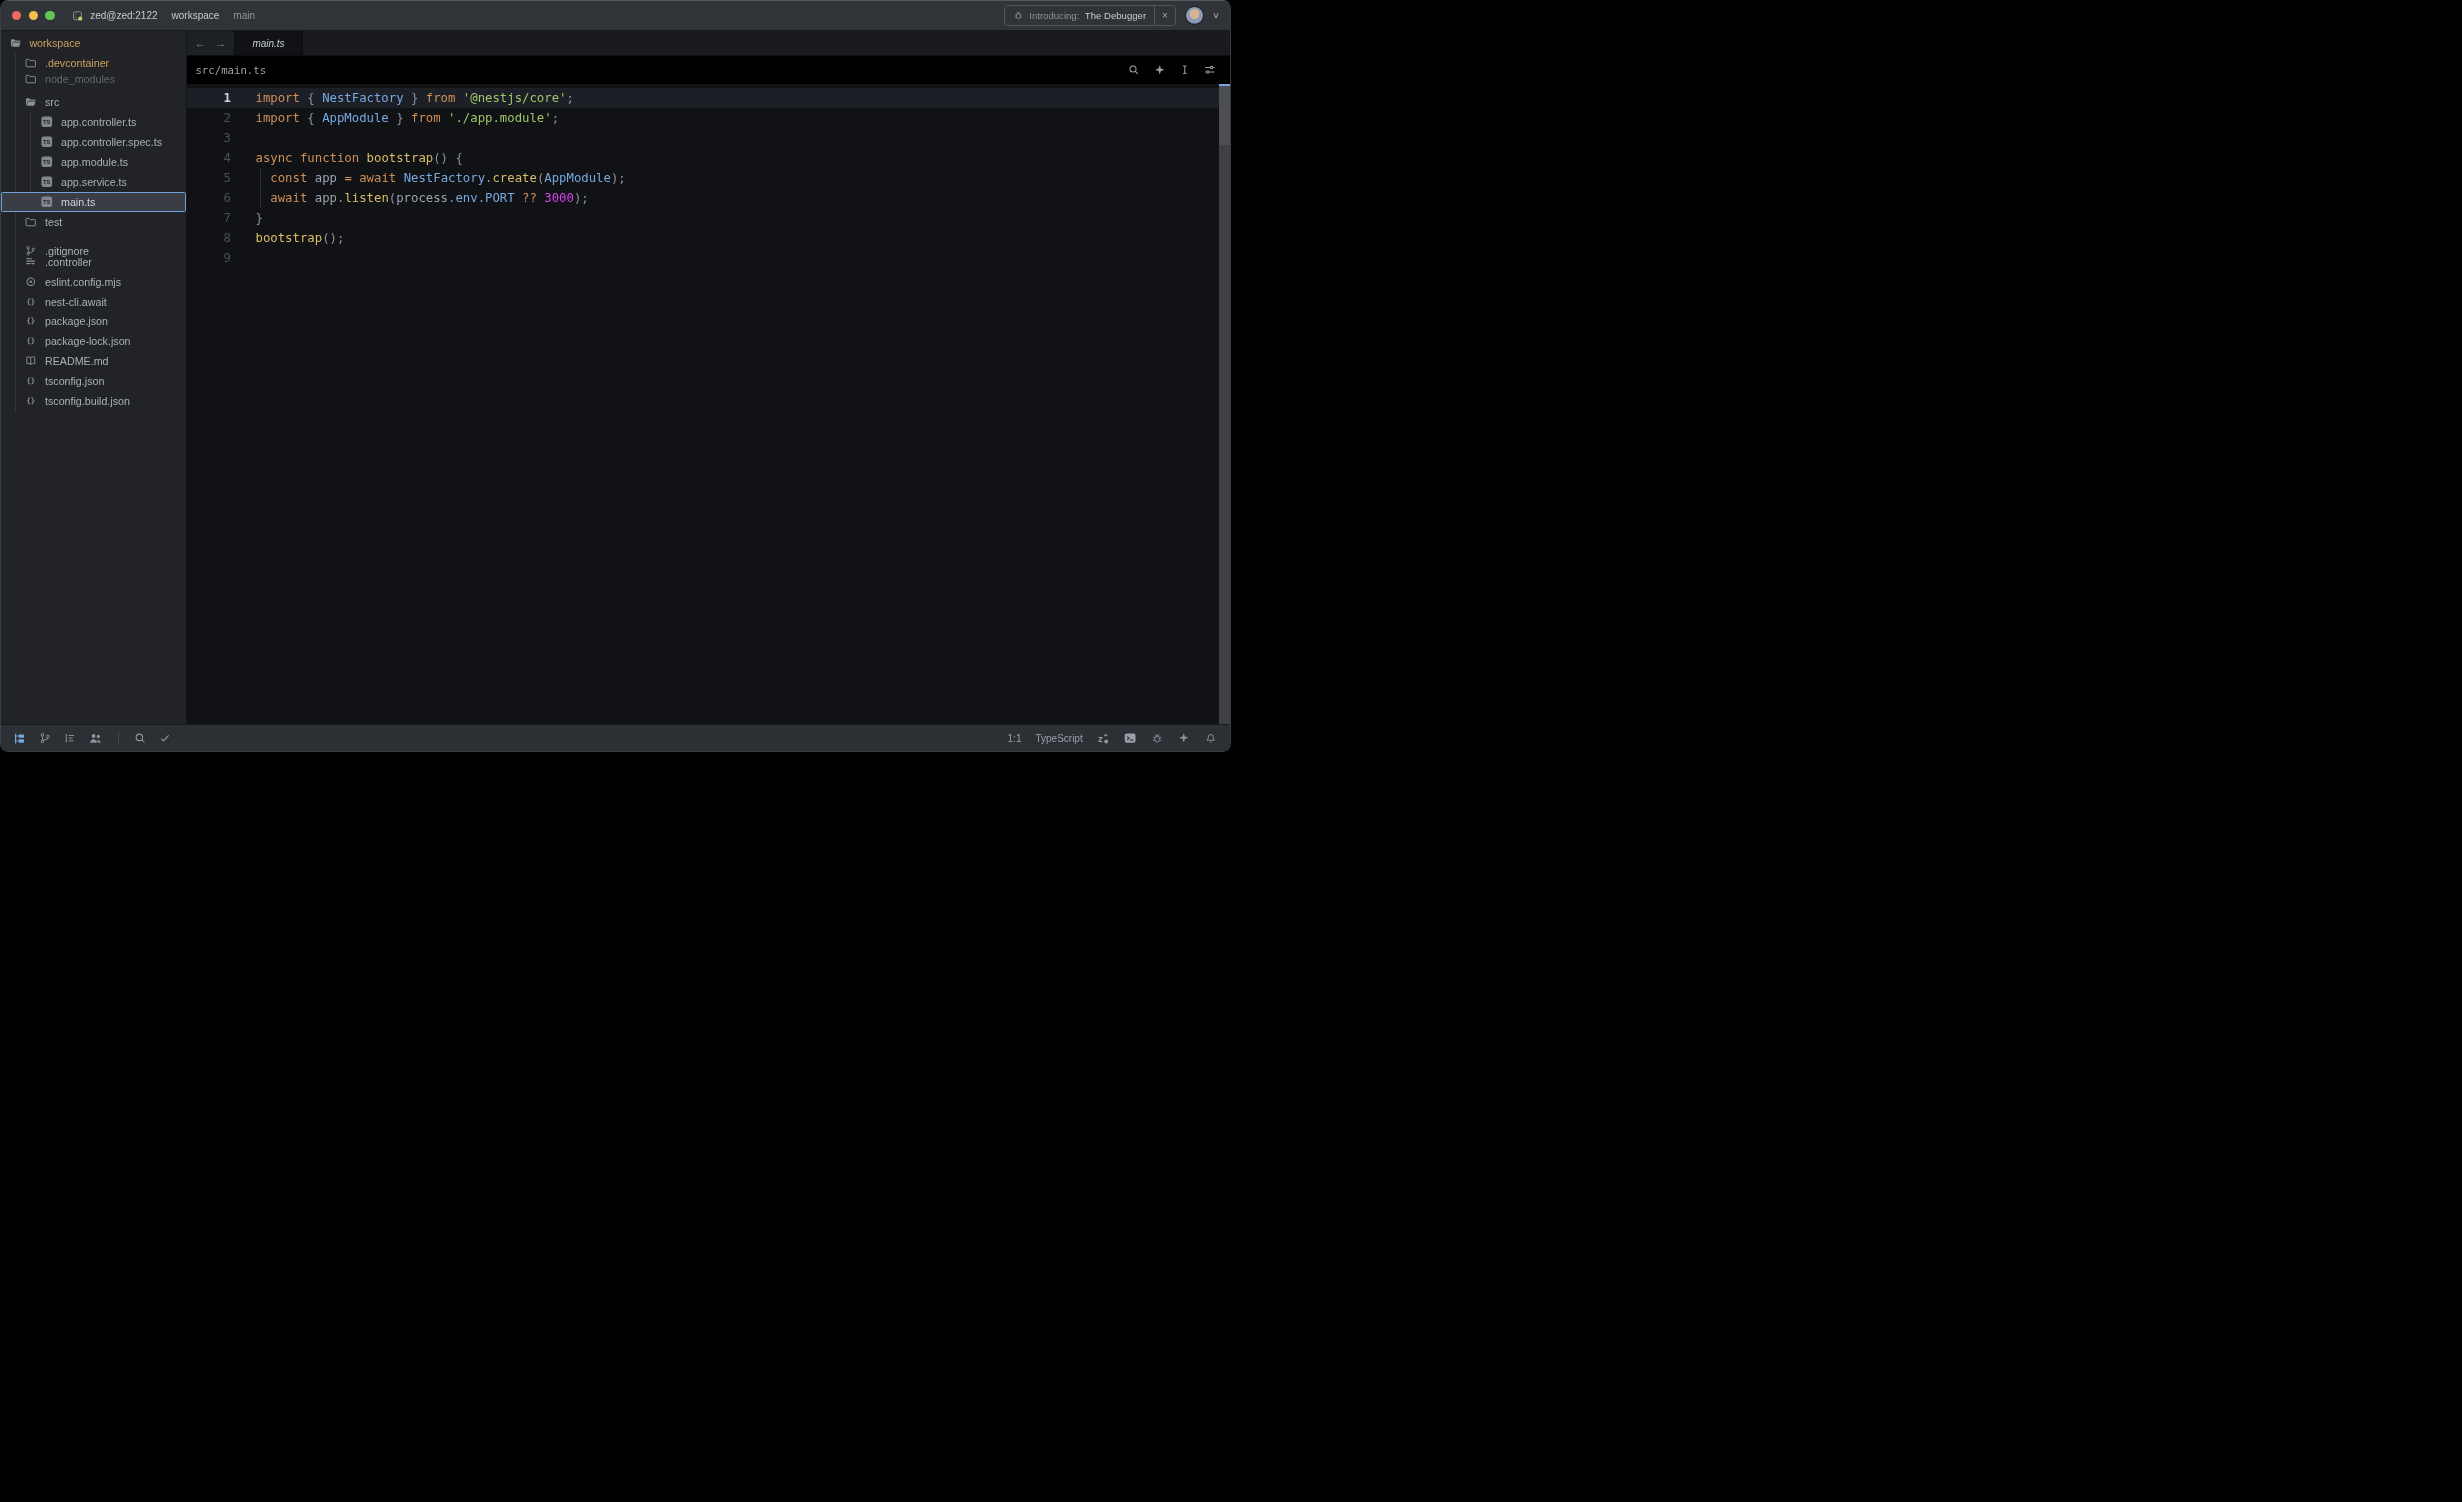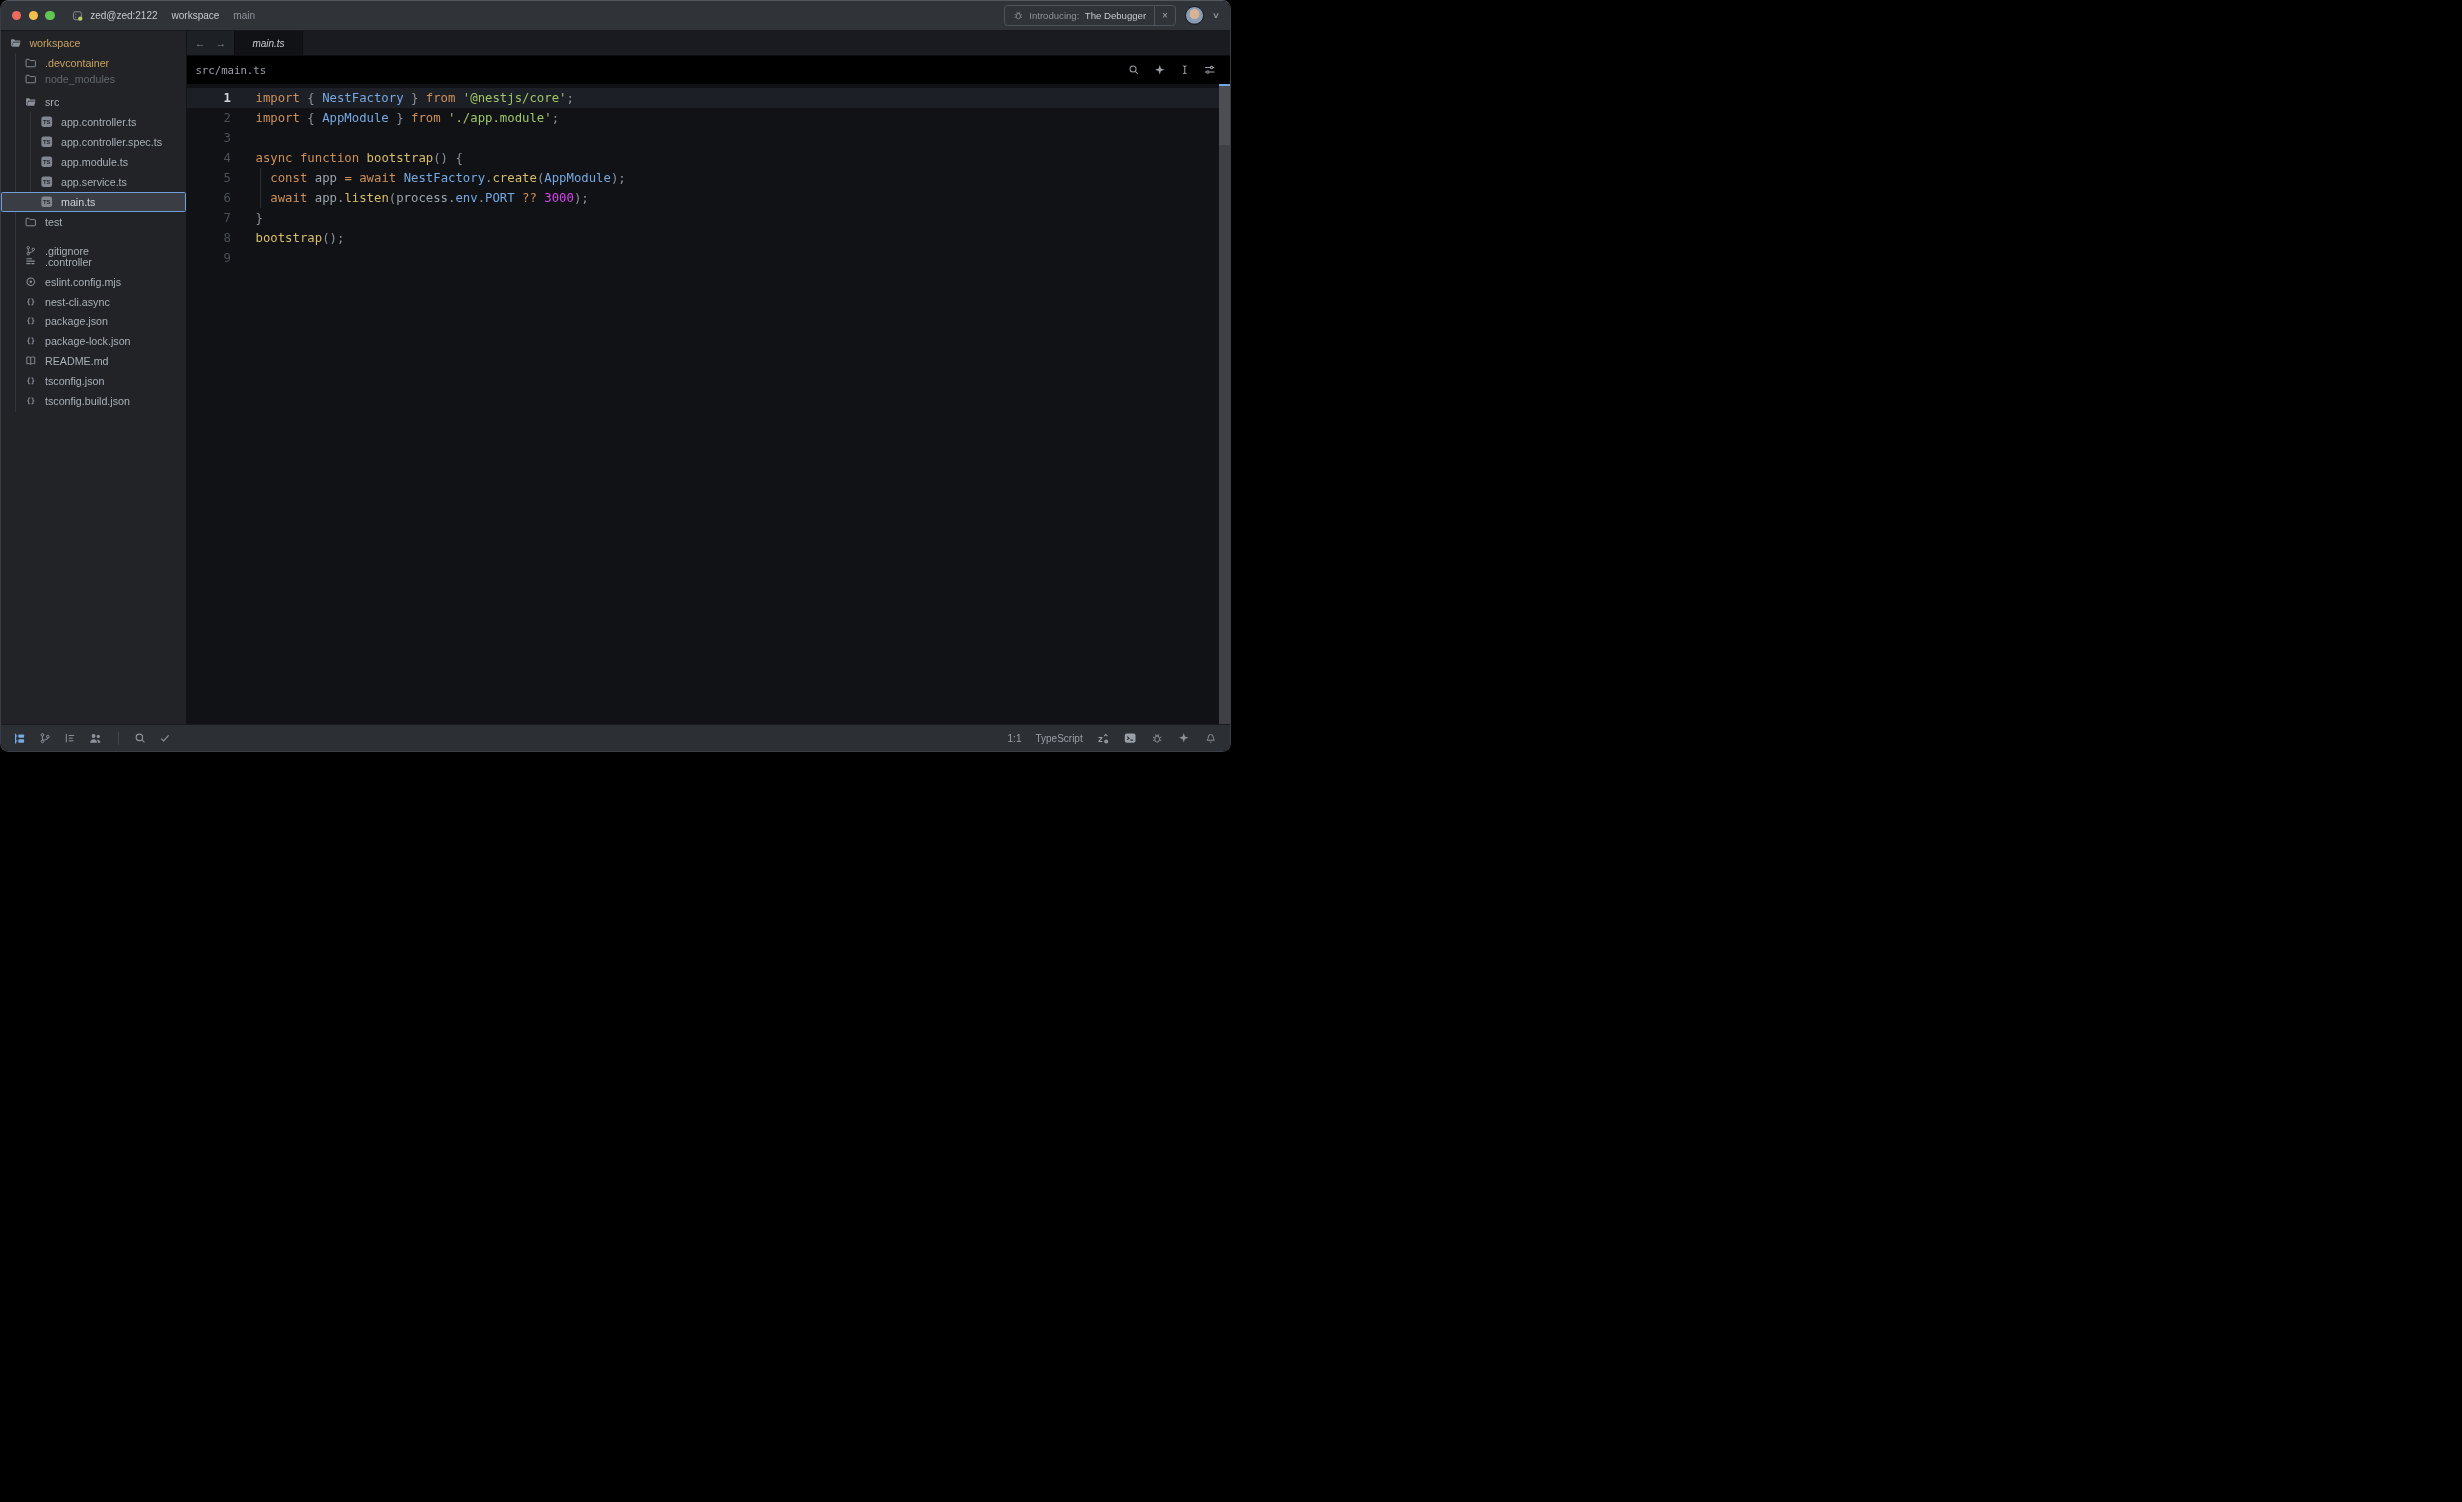--- a/index.html
+++ b/index.html
@@ -235,21 +235,21 @@
               </svg>
             </span>
             <span class="lbl c-norm">eslint.config.mjs</span>
           </div>
           <div class="trow" style="top: 261px;">
             <span class="ic" style="margin-left: 24px;">
               <svg width="11.5" height="11.5" viewBox="0 0 16 16">
                 <text x="8" y="11.5" font-size="10" font-weight="bold" fill="#8b9099" text-anchor="middle" font-family="DejaVu Sans Mono, monospace">{}</text>
               </svg>
             </span>
-            <span class="lbl c-norm">nest-cli.async</span>
+            <span class="lbl c-norm">nest-cli.await</span>
           </div>
           <div class="trow" style="top: 280px;">
             <span class="ic" style="margin-left: 24px;">
               <svg width="11.5" height="11.5" viewBox="0 0 16 16">
                 <text x="8" y="11.5" font-size="10" font-weight="bold" fill="#8b9099" text-anchor="middle" font-family="DejaVu Sans Mono, monospace">{}</text>
               </svg>
             </span>
             <span class="lbl c-norm">package.json</span>
           </div>
           <div class="trow" style="top: 300px;">

